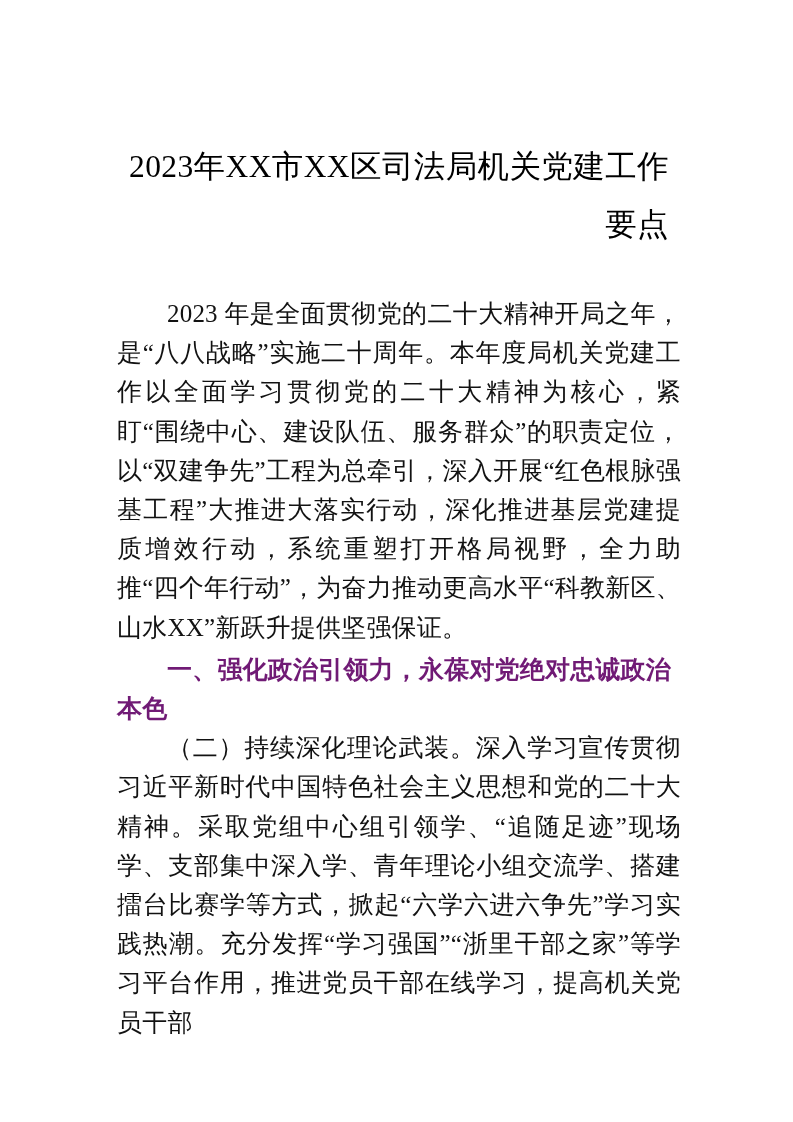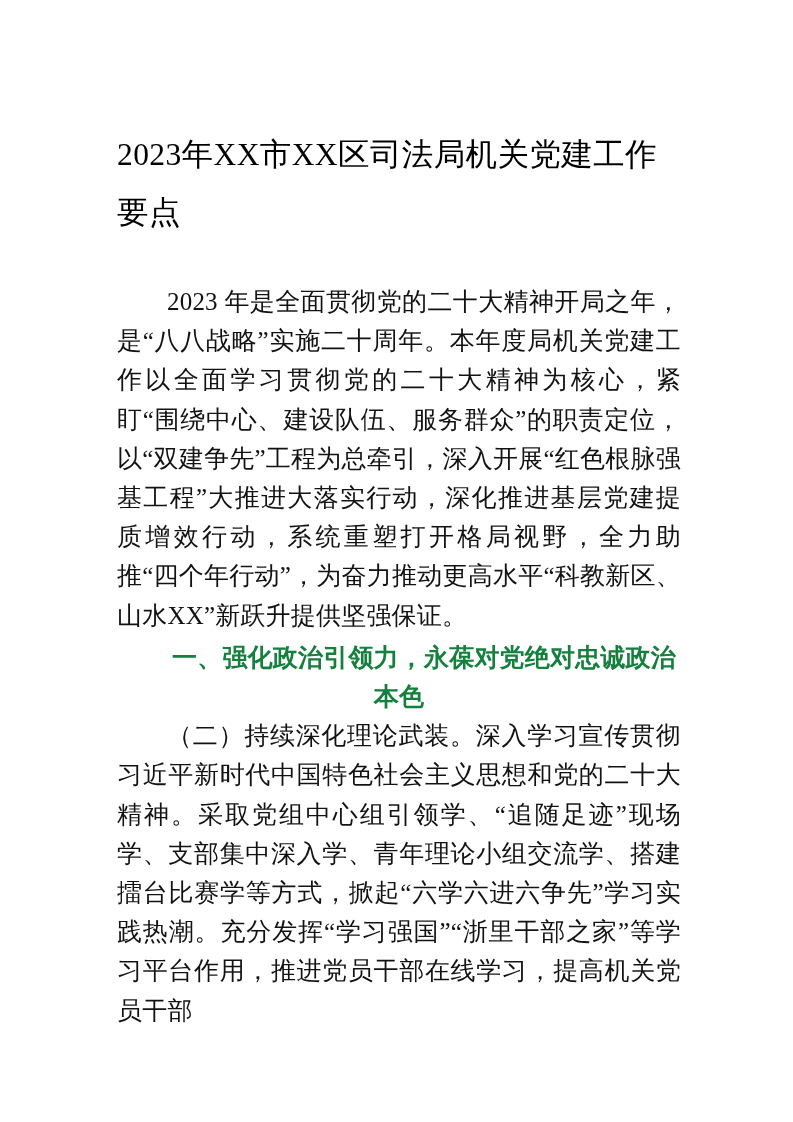--- a/index.html
+++ b/index.html
@@ -20,23 +20,23 @@
     left: 117px;
     top: 0;
     width: 564px;
   }
 
   
   .doc-title {
     font-family: "Liberation Serif", "DejaVu Serif", serif;
     font-size: 31.5px;
     line-height: 58px;
-    text-align: left;
+    text-align: right;
     color: #000000;
-    margin: 0;
+    margin: 12px;
     padding-top: 126px;
     font-weight: 500;
     letter-spacing: 0.4px;
     -webkit-font-smoothing: antialiased;
   }
 
   
   .para {
     font-family: "Liberation Serif", "DejaVu Serif", serif;
     font-size: 25px;
@@ -55,24 +55,24 @@
   .para.follow {
     margin-top: 0;
   }
 
   
   .section-heading {
     font-family: "Liberation Sans", "DejaVu Sans", sans-serif;
     font-size: 25px;
     line-height: 39.2px;
     font-weight: bold;
-    color: #15803d;
+    color: #701a75;
     margin: 0;
     text-indent: 50px;
-    text-align: center;
+    text-align: left;
     letter-spacing: 0.2px;
   }
   .section-heading.spaced {
     margin-top: 3px;
   }
 </style>
 </head>
 <body>
 
 <div class="page">

